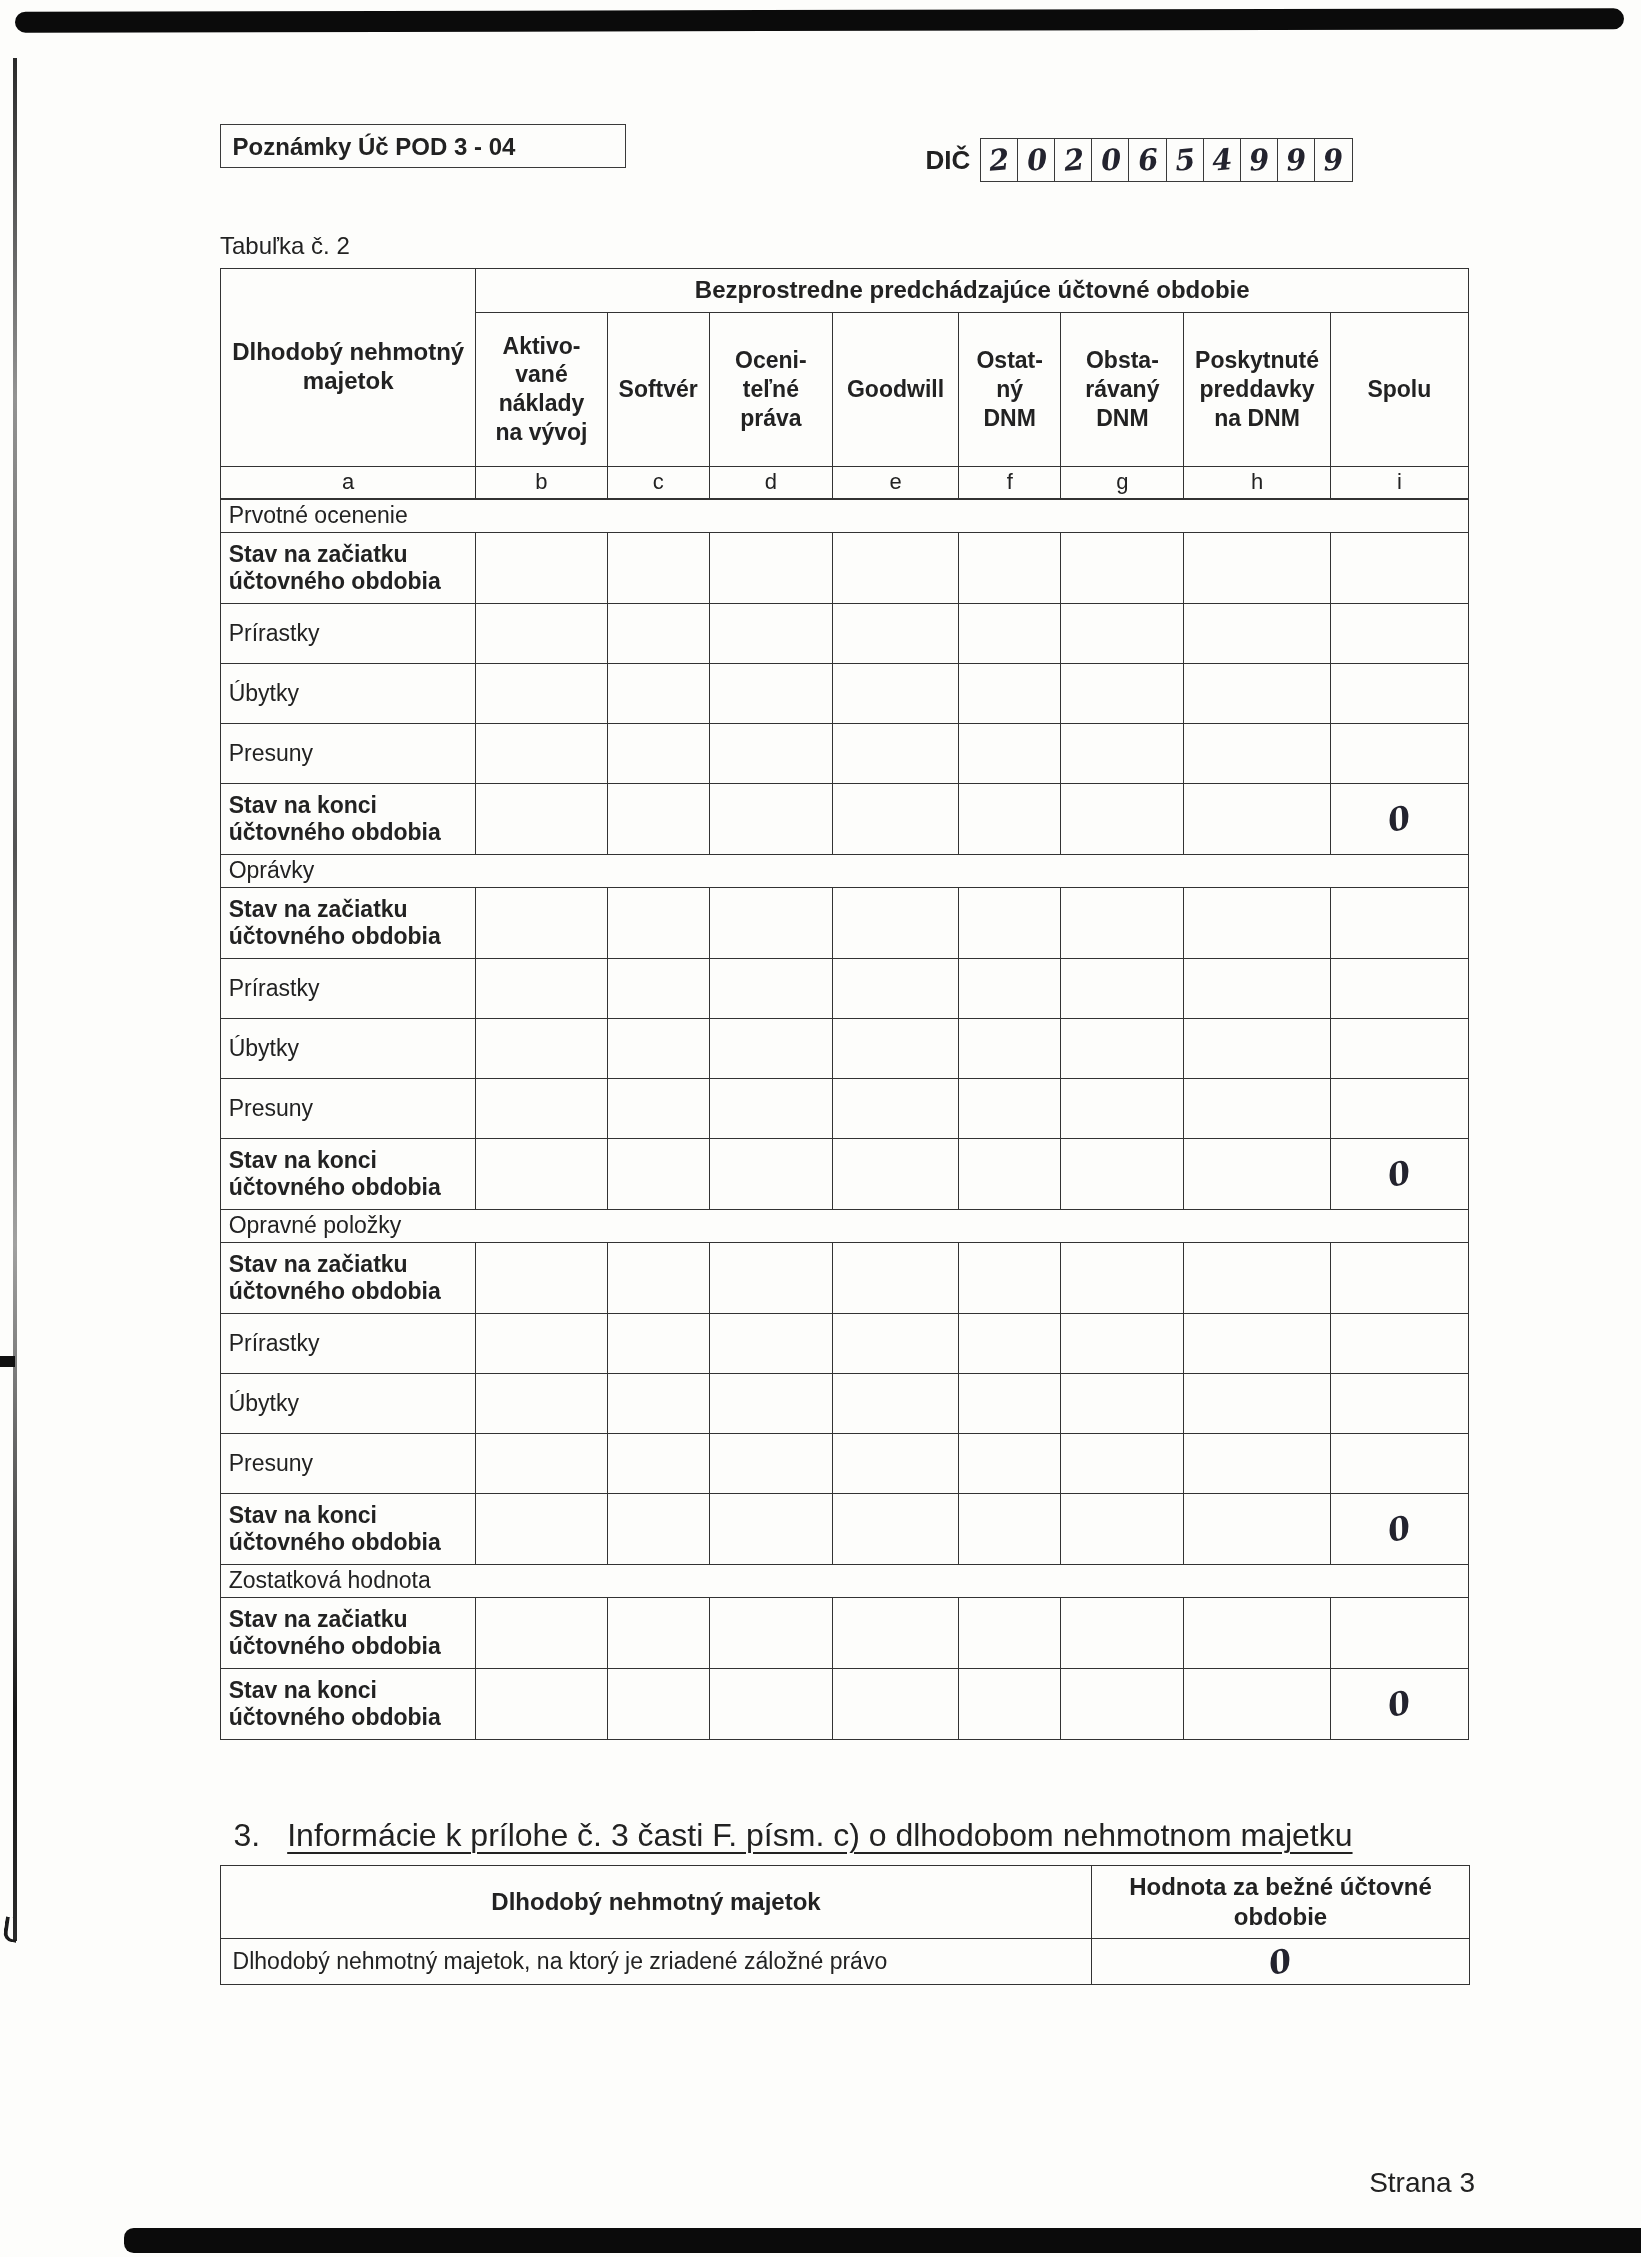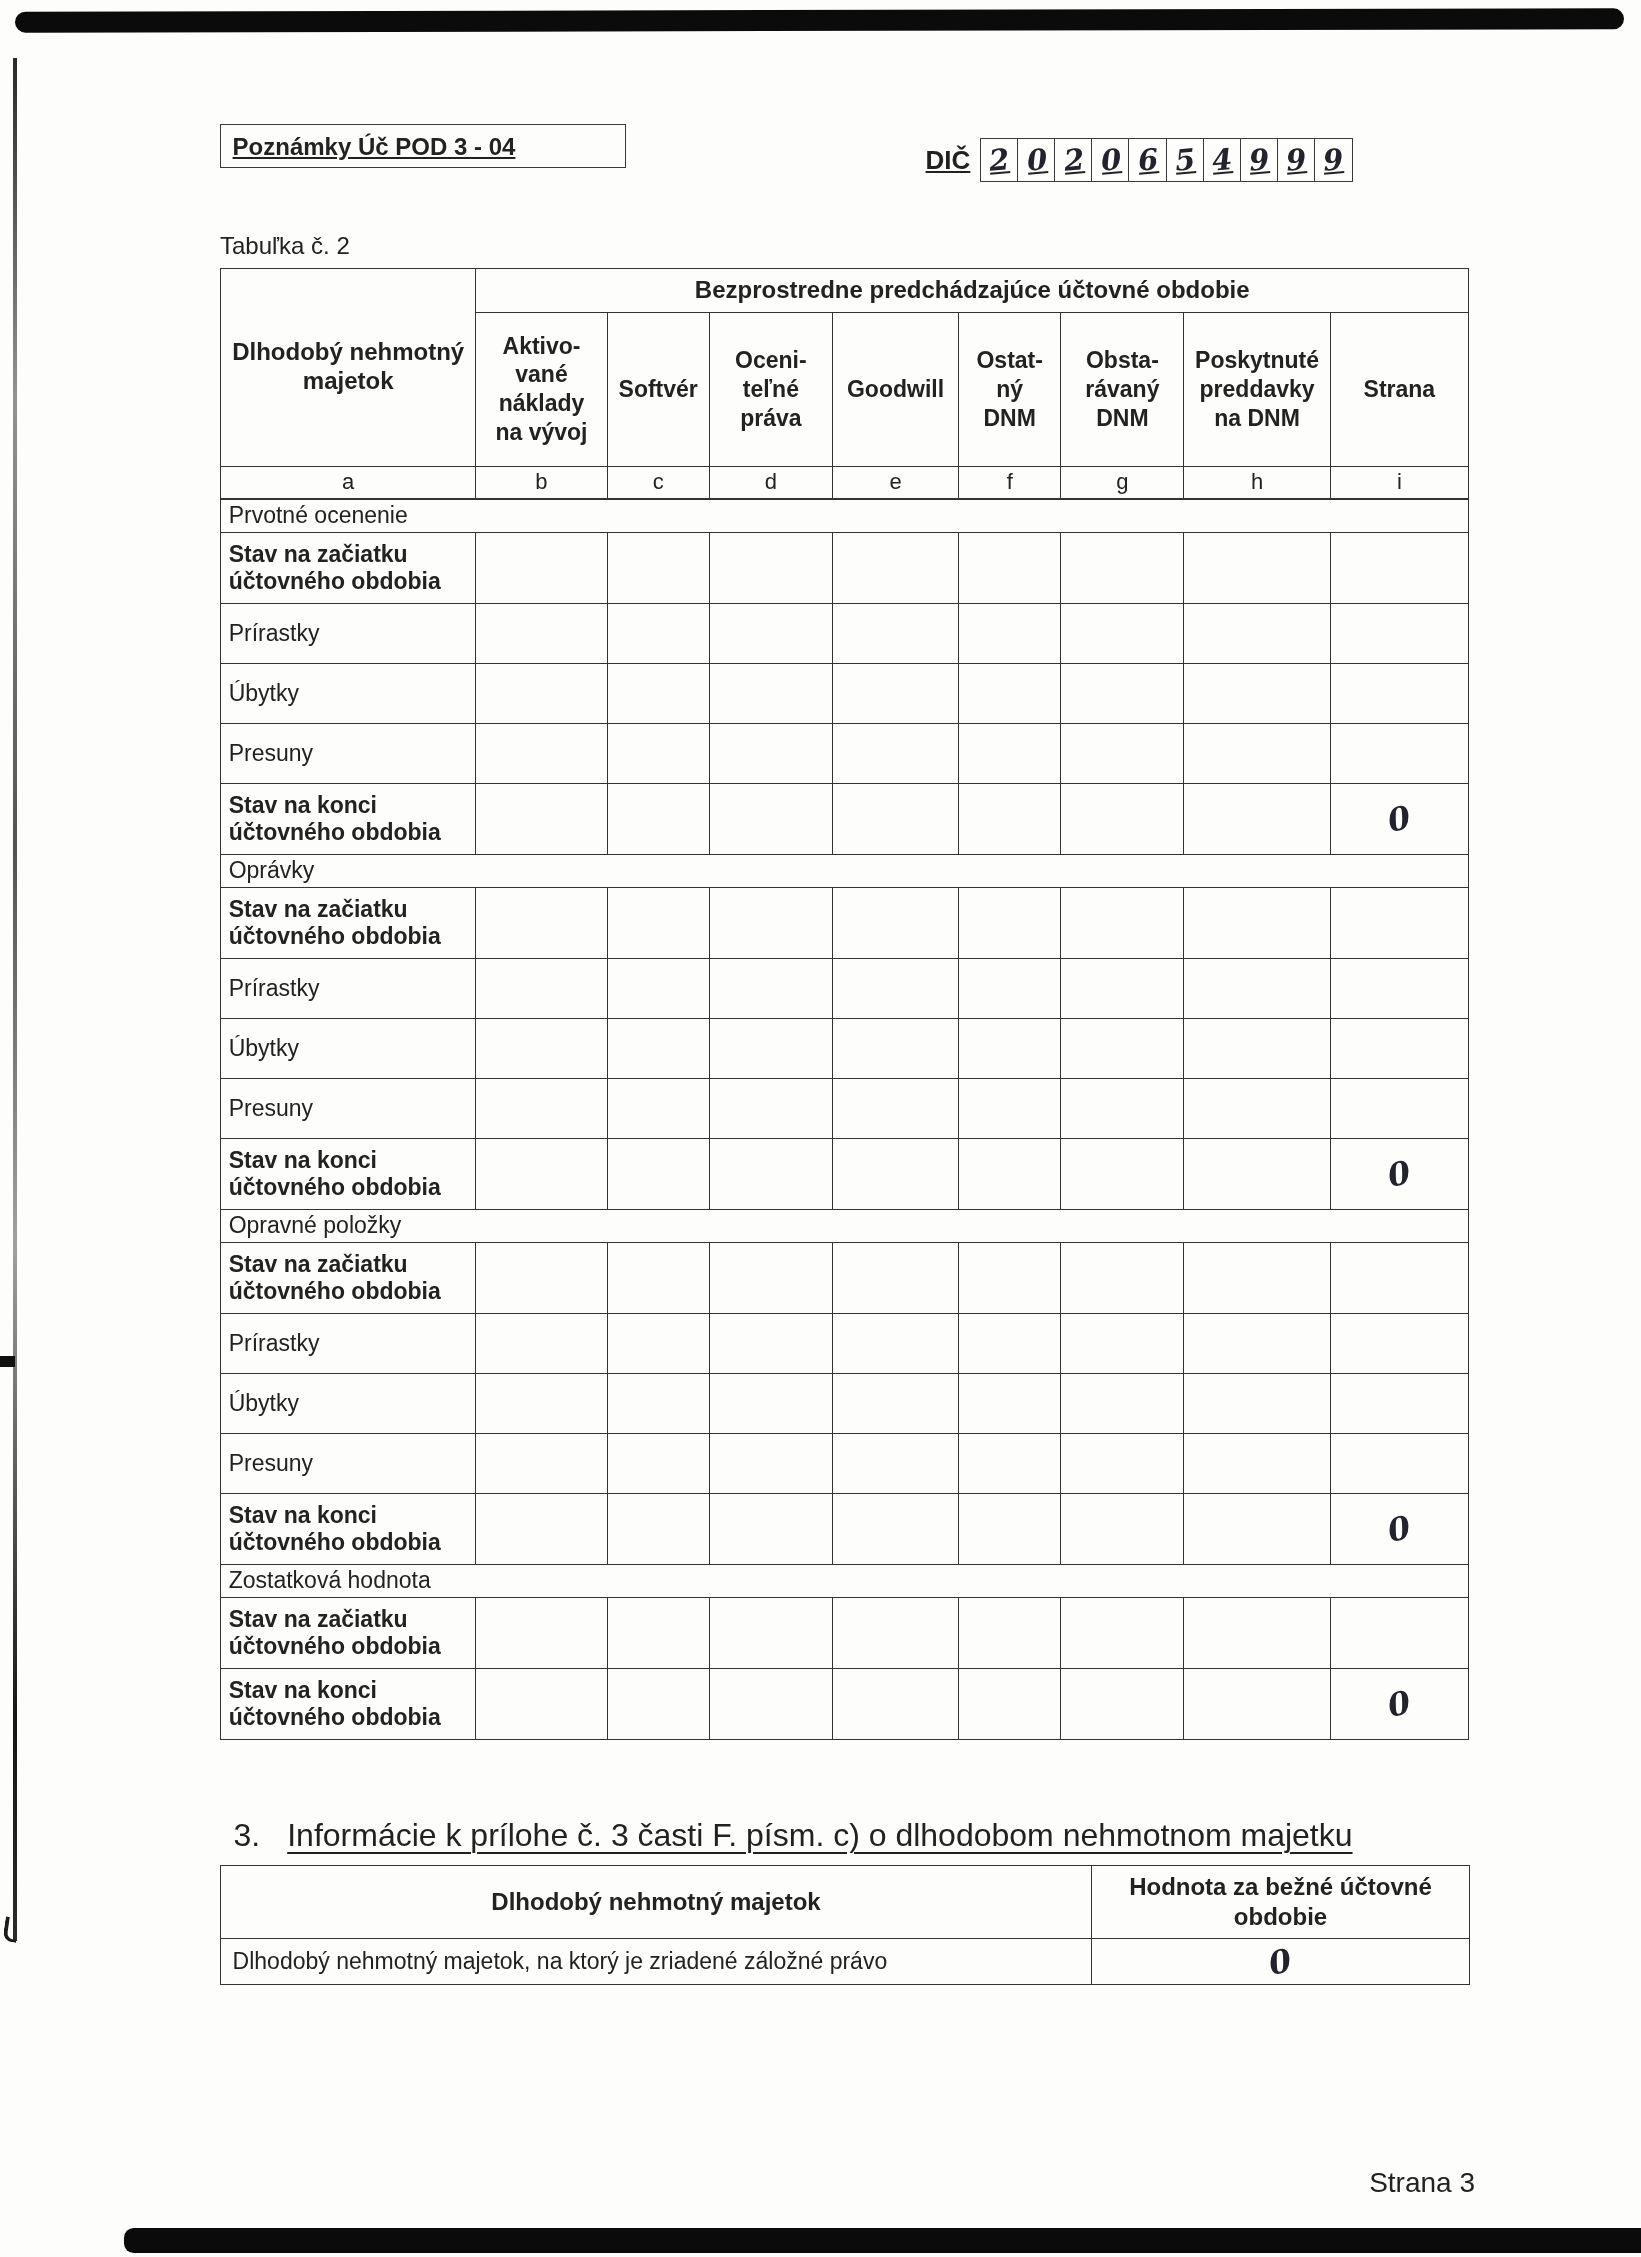--- a/index.html
+++ b/index.html
@@ -10,21 +10,21 @@
   
   .scan-top { position:absolute; left:15.4px; top:9.7px; width:1609px; height:21px; background:#0b0b0b; border-radius:11.6px; transform:rotate(-0.12deg); }
   .scan-left { position:absolute; left:12.6px; top:58px; width:4.8px; height:1883px;
     background:linear-gradient(#2a2a2a 0%, rgba(60,60,60,.55) 18%, rgba(40,40,40,.8) 42%, rgba(70,70,70,.5) 63%, #161616 88%, rgba(20,20,20,.9) 100%); }
   .scan-dash { position:absolute; left:0; top:1356px; width:15.4px; height:10.6px; background:#111; }
   .scan-hook { position:absolute; left:3.9px; top:1917px; width:13.5px; height:25px; border-left:4.8px solid #1c1c1c; border-bottom:3.9px solid #1c1c1c; border-radius:0 0 0 9.7px; transform:rotate(8deg); }
   .scan-bottom { position:absolute; left:124px; top:2228px; width:1518px; height:25px; background:#0b0b0b; border-radius:9.7px 0 0 9.7px; }
 
   .content { position:absolute; left:220px; top:124px; width:1255px; }
 
-  .head-row { display:flex; justify-content:space-between; align-items:flex-start;text-decoration:underline; }
+  .head-row { display:flex; justify-content:space-between; align-items:flex-start; }
   .form-code-box { width:406px; height:44px; border:1.9px solid #3a3a3a; font-size:24px; font-weight:600; padding:7.7px 0 0 11.6px; }
   .dic-group { display:flex; align-items:center; margin-right:122px; margin-top:14px; }
   .dic-label { font-size:26px; font-weight:600; margin-right:9.7px; }
   .dic-boxes { display:flex; }
   .dic-box { width:39px; height:44px; border:1.9px solid #3a3a3a; display:flex; align-items:center; justify-content:center; background:#fdfdfb; }
   .dic-box + .dic-box { margin-left:-1.9px; }
 
   .hand { font-family:"DejaVu Serif", serif; font-style:italic; font-weight:600; color:#23232e; display:inline-block; }
   .digit { font-size:29px; transform:rotate(-5deg); }
   .zero { font-size:32px; transform:rotate(-12deg); }
@@ -142,21 +142,21 @@
         <th class="prewrap">Goodwill</th>
         <th class="prewrap">Ostat-
 ný
 DNM</th>
         <th class="prewrap">Obsta-
 rávaný
 DNM</th>
         <th class="prewrap">Poskytnuté
 preddavky
 na DNM</th>
-        <th class="prewrap">Strana</th>
+        <th class="prewrap">Spolu</th>
       </tr>
       <tr class="letters">
         <td>a</td>
         <td>b</td>
         <td>c</td>
         <td>d</td>
         <td>e</td>
         <td>f</td>
         <td>g</td>
         <td>h</td>

